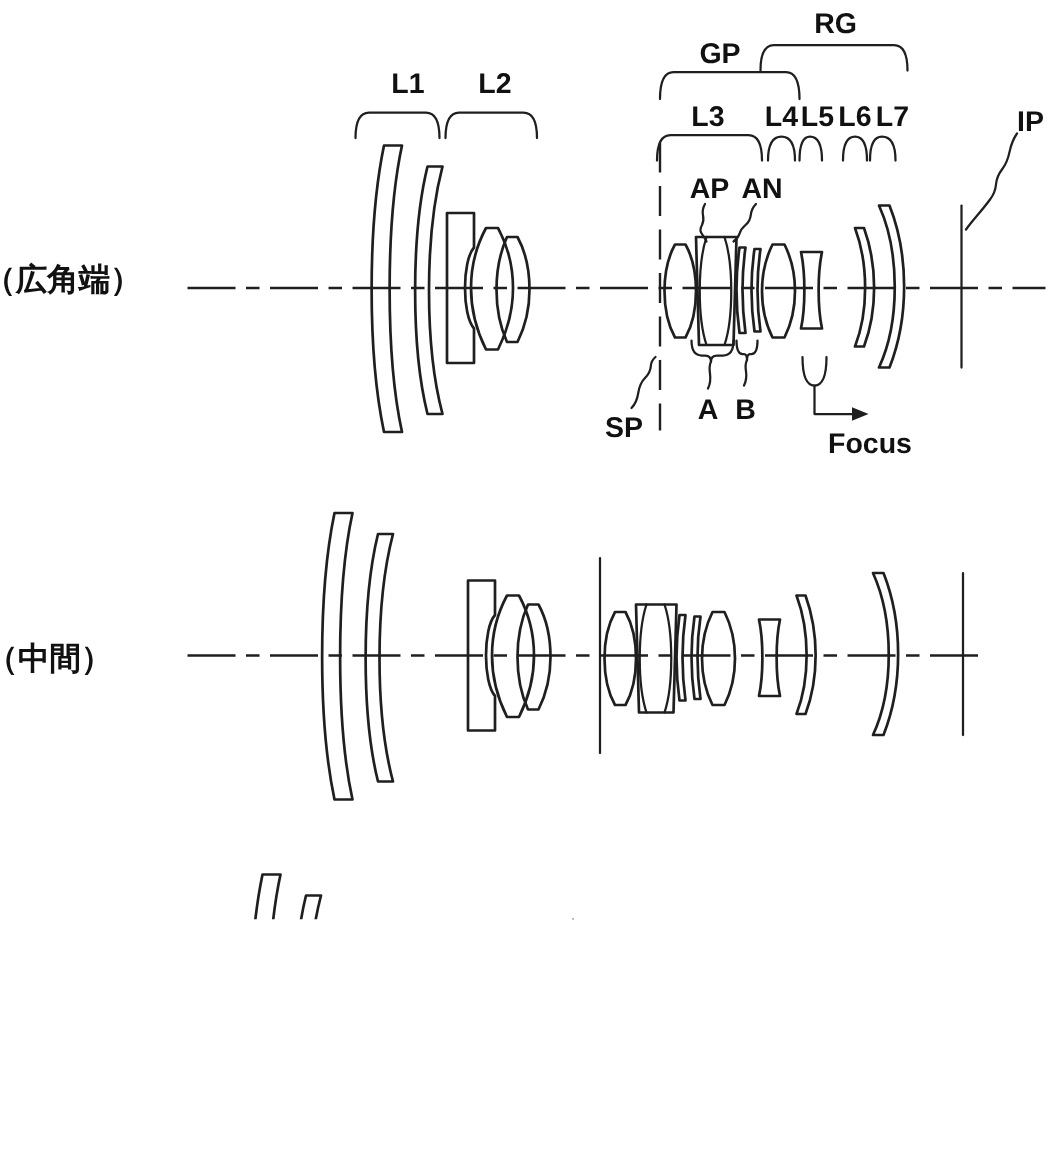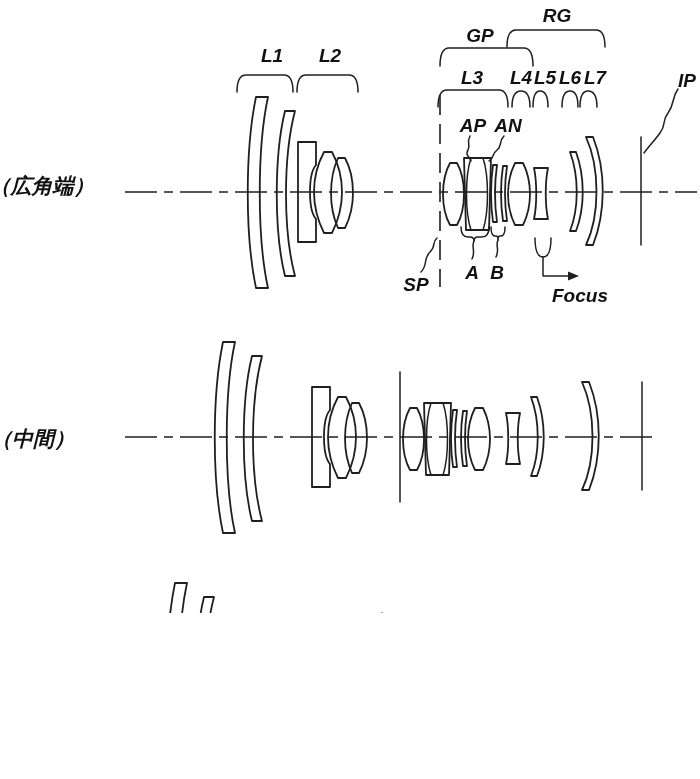--- a/index.html
+++ b/index.html
@@ -2,21 +2,21 @@
 <html><head>
 <meta charset="utf-8">
 <title>Lens diagram</title>
 <style>
   :root{
     --line:#1f1f1f;
     --text:#111111;
     --bg:#ffffff;
   }
   html,body{margin:0;padding:0;background:var(--bg);}
-  .stage{width:700px;height:613px;position:relative;background:var(--bg);overflow:hidden;font-style:italic;}
+  .stage{width:700px;height:613px;position:relative;background:var(--bg);overflow:hidden;}
   svg{display:block;}
   svg path, svg line{fill:none;stroke:var(--line);stroke-width:1.8;stroke-linecap:round;stroke-linejoin:round;}
   svg .thin{stroke-width:1.5;}
   svg .axis{stroke-width:1.6;stroke-dasharray:32 7 9 7;stroke-linecap:butt;}
   svg .dashline{stroke-width:1.6;stroke-dasharray:20 9;stroke-linecap:butt;}
   svg .fillhead{fill:var(--line);stroke:none;}
   svg text{
     font-family:"Liberation Sans", sans-serif;
     fill:var(--text);
     font-size:19px;

